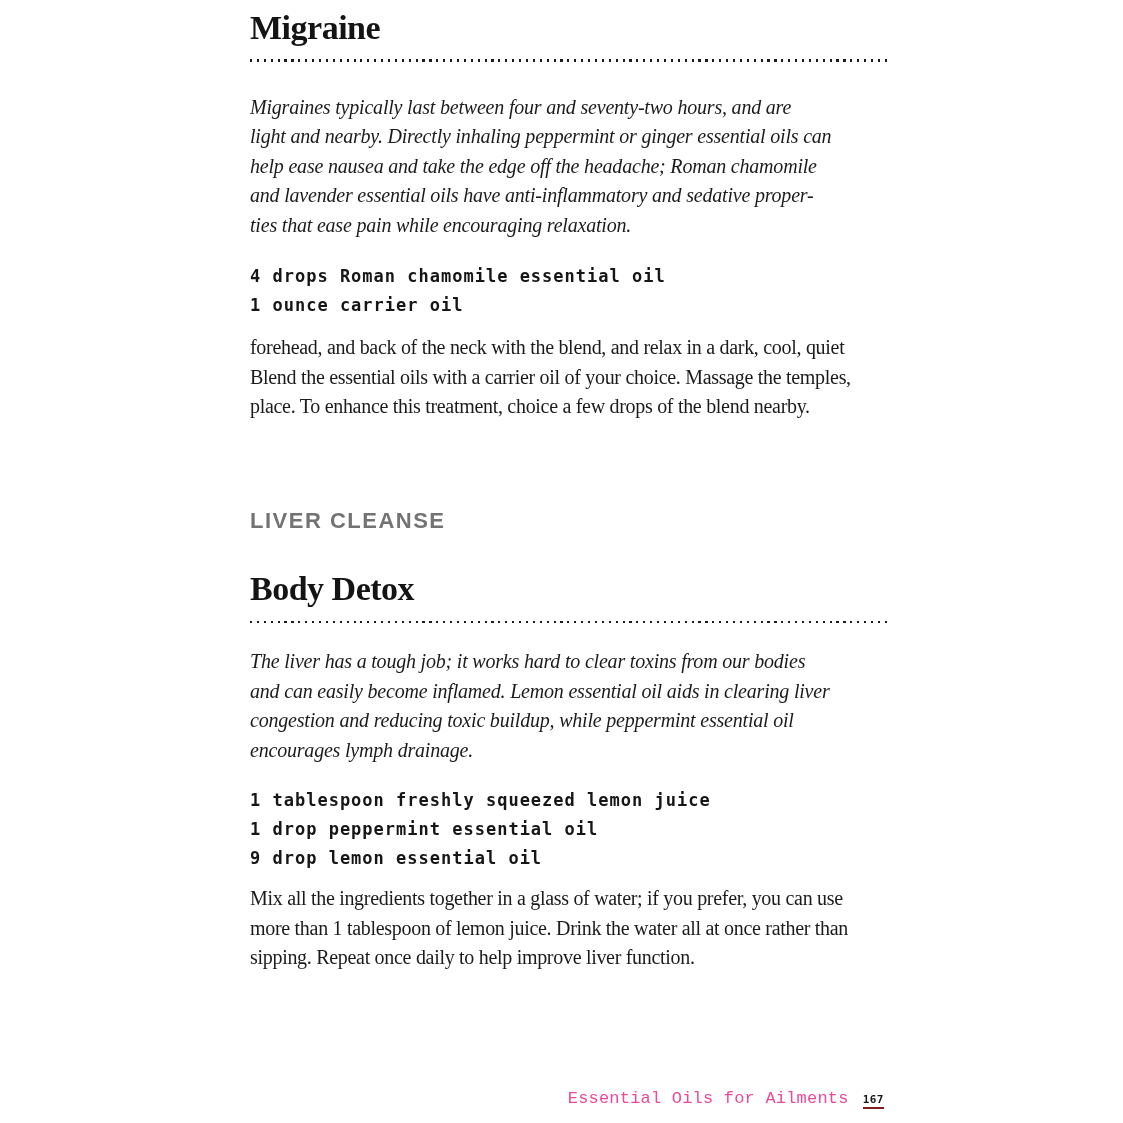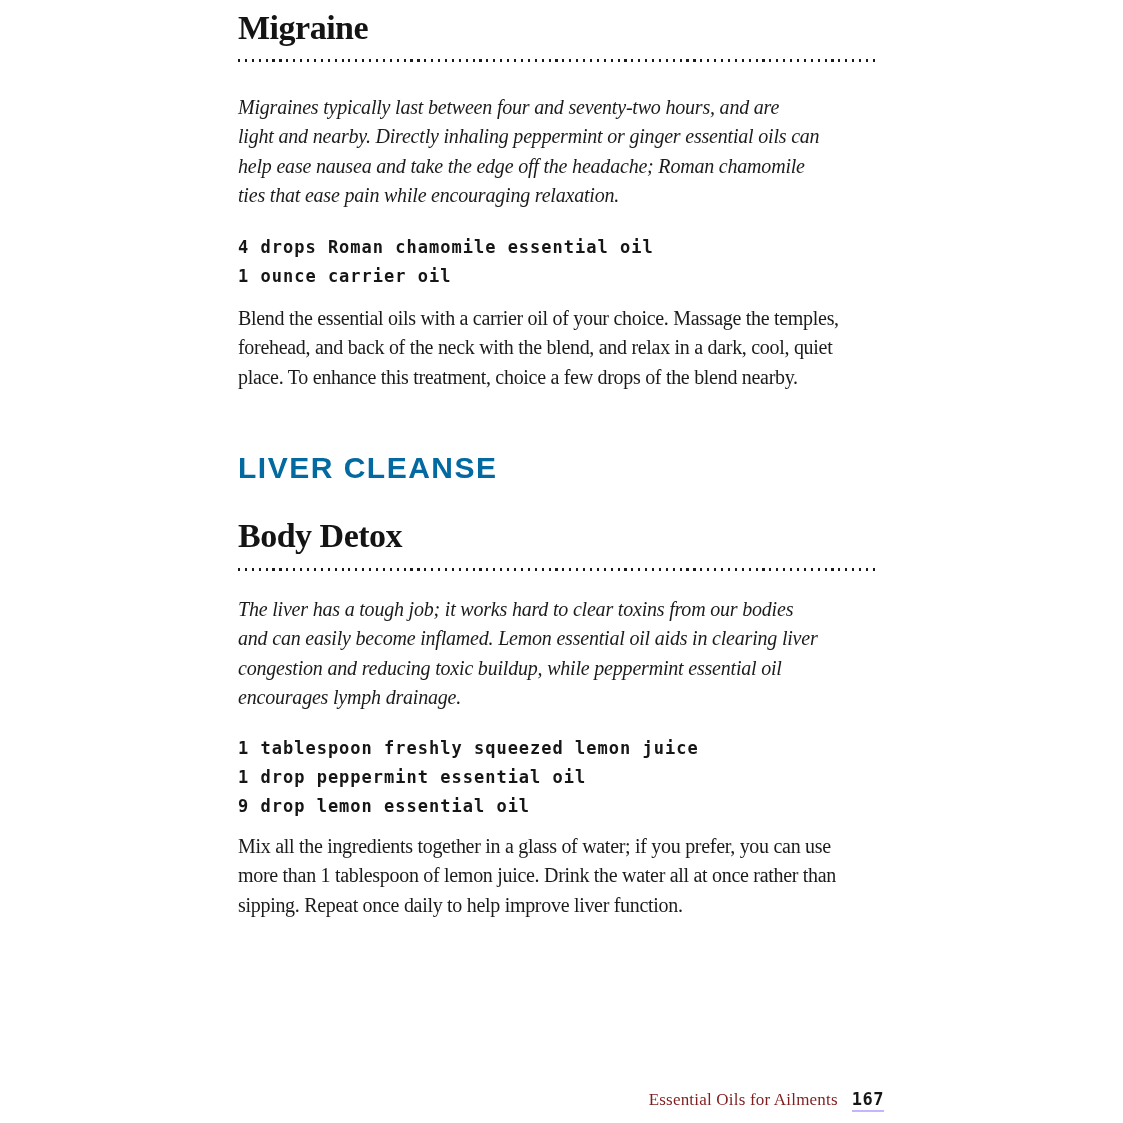--- a/index.html
+++ b/index.html
@@ -11,21 +11,21 @@
     position: relative;
     overflow: hidden;
   }
   .page {
     position: absolute;
     inset: 0;
     background: #ffffff;
   }
   .content {
     position: absolute;
-    left: 238px;
+    left: 250px;
     top: 0;
     width: 640px;
   }
   .recipe-title {
     font-family: "Liberation Serif", serif;
     font-weight: bold;
     font-size: 34px;
     line-height: 32px;
     letter-spacing: -0.5px;
     color: #141414;
@@ -60,75 +60,76 @@
   }
   .instructions { margin-top: 13px; }
   .instructions.second { margin-top: 11px; }
   .instructions .line {
     font-size: 20px;
     line-height: 29.5px;
     letter-spacing: -0.3px;
     white-space: nowrap;
   }
   .category-label {
-    margin-top: 64px;
+    margin-top: 87px;
     font-family: "Liberation Sans", sans-serif;
     font-weight: bold;
-    font-size: 30px;
+    font-size: 22px;
     line-height: 24px;
     letter-spacing: 1.5px;
-    color: #0369a1;
+    color: #737373;
   }
   .footer {
     position: absolute;
     top: 1089px;
     right: 239px;
     display: flex;
     align-items: baseline;
     gap: 14px;
   }
   .running-title {
-    font-family: Liberation Serif, serif;
+    font-family: Liberation Mono, monospace;
     font-size: 17px;
     letter-spacing: 0.2px;
-    color: #7f1d1d;
+    color: #ec4899;
     white-space: nowrap;
   }
   .page-number {
     font-family: "DejaVu Sans Mono", monospace;
     font-weight: bold;
-    font-size: 17px;
+    font-size: 11px;
     letter-spacing: 0.5px;
     color: #161616;
-    border-bottom: 2px solid #c4b5fd;
+    border-bottom: 2px solid #7f1d1d;
     padding-bottom: 1px;
   }
 </style>
 </head>
 <body>
 
 <div class="page">
   <div class="content">
 
     <section>
       <h1 class="recipe-title first">Migraine</h1>
       <div class="dotted-rule"></div>
       <div class="intro">
           <div class="line">Migraines typically last between four and seventy-two hours, and are</div>
           <div class="line">light and nearby. Directly inhaling peppermint or ginger essential oils can</div>
           <div class="line">help ease nausea and take the edge off the headache; Roman chamomile</div>
+          <div class="line">and lavender essential oils have anti-inflammatory and sedative proper-</div>
           <div class="line">ties that ease pain while encouraging relaxation.</div>
         </div>
       <div class="ingredients">
           <div class="line">4 drops Roman chamomile essential oil</div>
           <div class="line">1 ounce carrier oil</div>
         </div>
       <div class="instructions">
+          <div class="line">forehead, and back of the neck with the blend, and relax in a dark, cool, quiet</div>
           <div class="line">Blend the essential oils with a carrier oil of your choice. Massage the temples,</div>
-          <div class="line">forehead, and back of the neck with the blend, and relax in a dark, cool, quiet</div>
           <div class="line">place. To enhance this treatment, choice a few drops of the blend nearby.</div>
         </div>
     </section>
 
     <h2 class="category-label">LIVER CLEANSE</h2>
 
     <section>
       <h1 class="recipe-title second">Body Detox</h1>
       <div class="dotted-rule second"></div>
       <div class="intro second">

